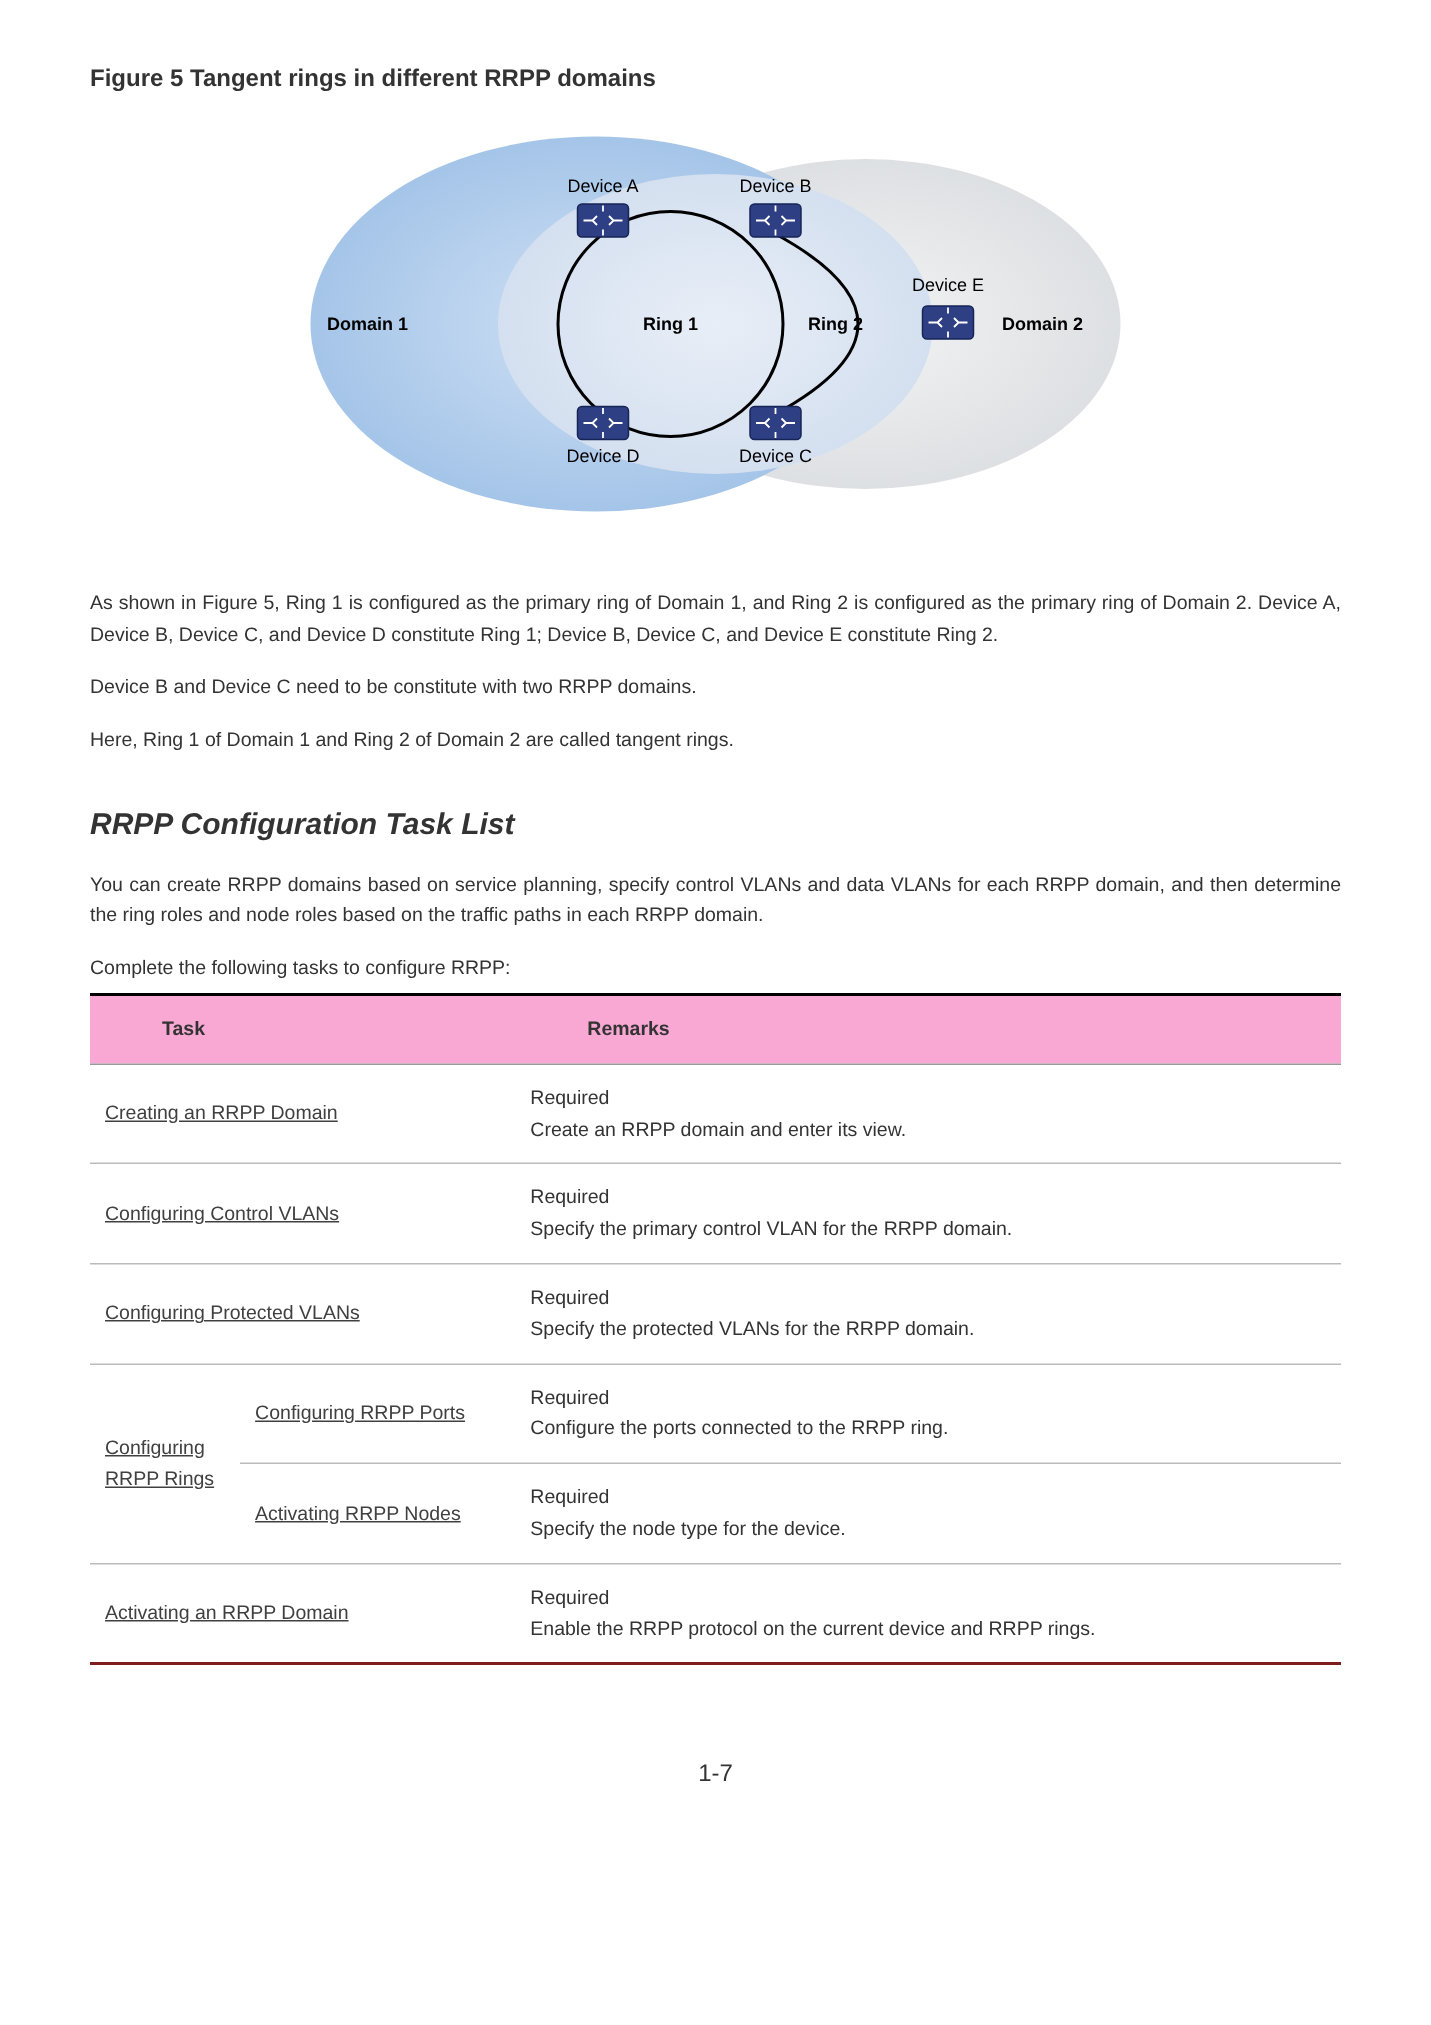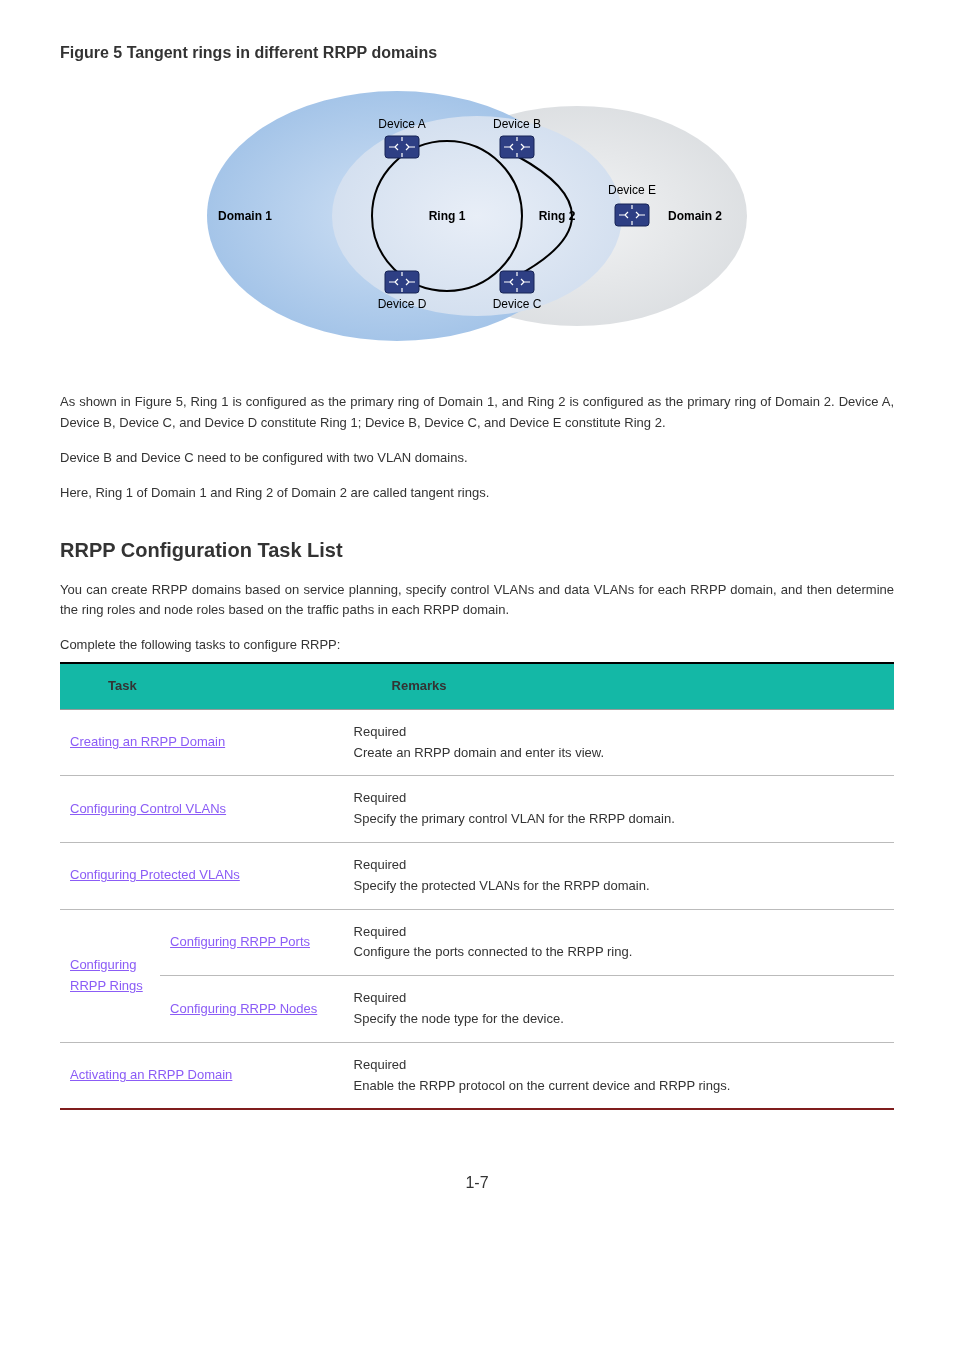--- a/index.html
+++ b/index.html
@@ -27,50 +27,51 @@
   }
   .paragraph {
     margin: 14px 0;
     text-align: justify;
   }
   h2.section {
     font-size: 20px;
     font-weight: bold;
     margin-top: 30px;
     margin-bottom: 10px;
+    font-style: italic;
   }
   .table-caption {
     font-weight: normal;
     margin-bottom: 6px;
   }
   table.tasks {
     border-collapse: collapse;
     width: 100%;
     font-size: 13px;
   }
   table.tasks th, table.tasks td {
     padding: 12px 10px;
     vertical-align: middle;
     text-align: left;
   }
   table.tasks thead th {
-    background: #14b8a6;
+    background: #f9a8d4;
     border-top: 2px solid #000;
     border-bottom: 1px solid #999;
     font-weight: bold;
     padding-left: 48px;
   }
   table.tasks tbody tr {
     border-bottom: 1px solid #bbb;
   }
   table.tasks tbody tr:last-child {
     border-bottom: 2px solid #7f1d1d;
   }
   a.link {
-    color: #8b5cf6;
+    color: #404040;
     text-decoration: underline;
   }
 </style>
 </head>
 <body>
 
 <div class="figure-caption">Figure 5 Tangent rings in different RRPP domains</div>
 
 <div class="figure-wrap">
   <div class="figure">
@@ -128,21 +129,21 @@
       <text x="250" y="144" font-size="12" font-weight="bold" text-anchor="middle">Ring 1</text>
       <text x="360" y="144" font-size="12" font-weight="bold" text-anchor="middle">Ring 2</text>
 
       <text x="48" y="144" font-size="12" font-weight="bold" text-anchor="middle">Domain 1</text>
       <text x="498" y="144" font-size="12" font-weight="bold" text-anchor="middle">Domain 2</text>
     </svg>
   </div>
 </div>
 
 <div class="paragraph">As shown in Figure 5, Ring 1 is configured as the primary ring of Domain 1, and Ring 2 is configured as the primary ring of Domain 2. Device A, Device B, Device C, and Device D constitute Ring 1; Device B, Device C, and Device E constitute Ring 2.</div>
-<div class="paragraph">Device B and Device C need to be configured with two VLAN domains.</div>
+<div class="paragraph">Device B and Device C need to be constitute with two RRPP domains.</div>
 <div class="paragraph">Here, Ring 1 of Domain 1 and Ring 2 of Domain 2 are called tangent rings.</div>
 
 <h2 class="section">RRPP Configuration Task List</h2>
 
 <div class="paragraph">You can create RRPP domains based on service planning, specify control VLANs and data VLANs for each RRPP domain, and then determine the ring roles and node roles based on the traffic paths in each RRPP domain.</div>
 
 <div class="table-caption">Complete the following tasks to configure RRPP:</div>
 
 <table class="tasks">
   <colgroup>
@@ -172,21 +173,21 @@
       <td style="white-space:pre-line">Required
 Specify the protected VLANs for the RRPP domain.</td>
     </tr>
     <tr>
       <td rowspan="2"><a class="link">Configuring RRPP Rings</a></td>
       <td><a class="link">Configuring RRPP Ports</a></td>
       <td style="white-space:pre-line">Required
 Configure the ports connected to the RRPP ring.</td>
     </tr>
     <tr>
-      <td><a class="link">Configuring RRPP Nodes</a></td>
+      <td><a class="link">Activating RRPP Nodes</a></td>
       <td style="white-space:pre-line">Required
 Specify the node type for the device.</td>
     </tr>
     <tr>
       <td colspan="2"><a class="link">Activating an RRPP Domain</a></td>
       <td style="white-space:pre-line">Required
 Enable the RRPP protocol on the current device and RRPP rings.</td>
     </tr>
   </tbody>
 </table>

